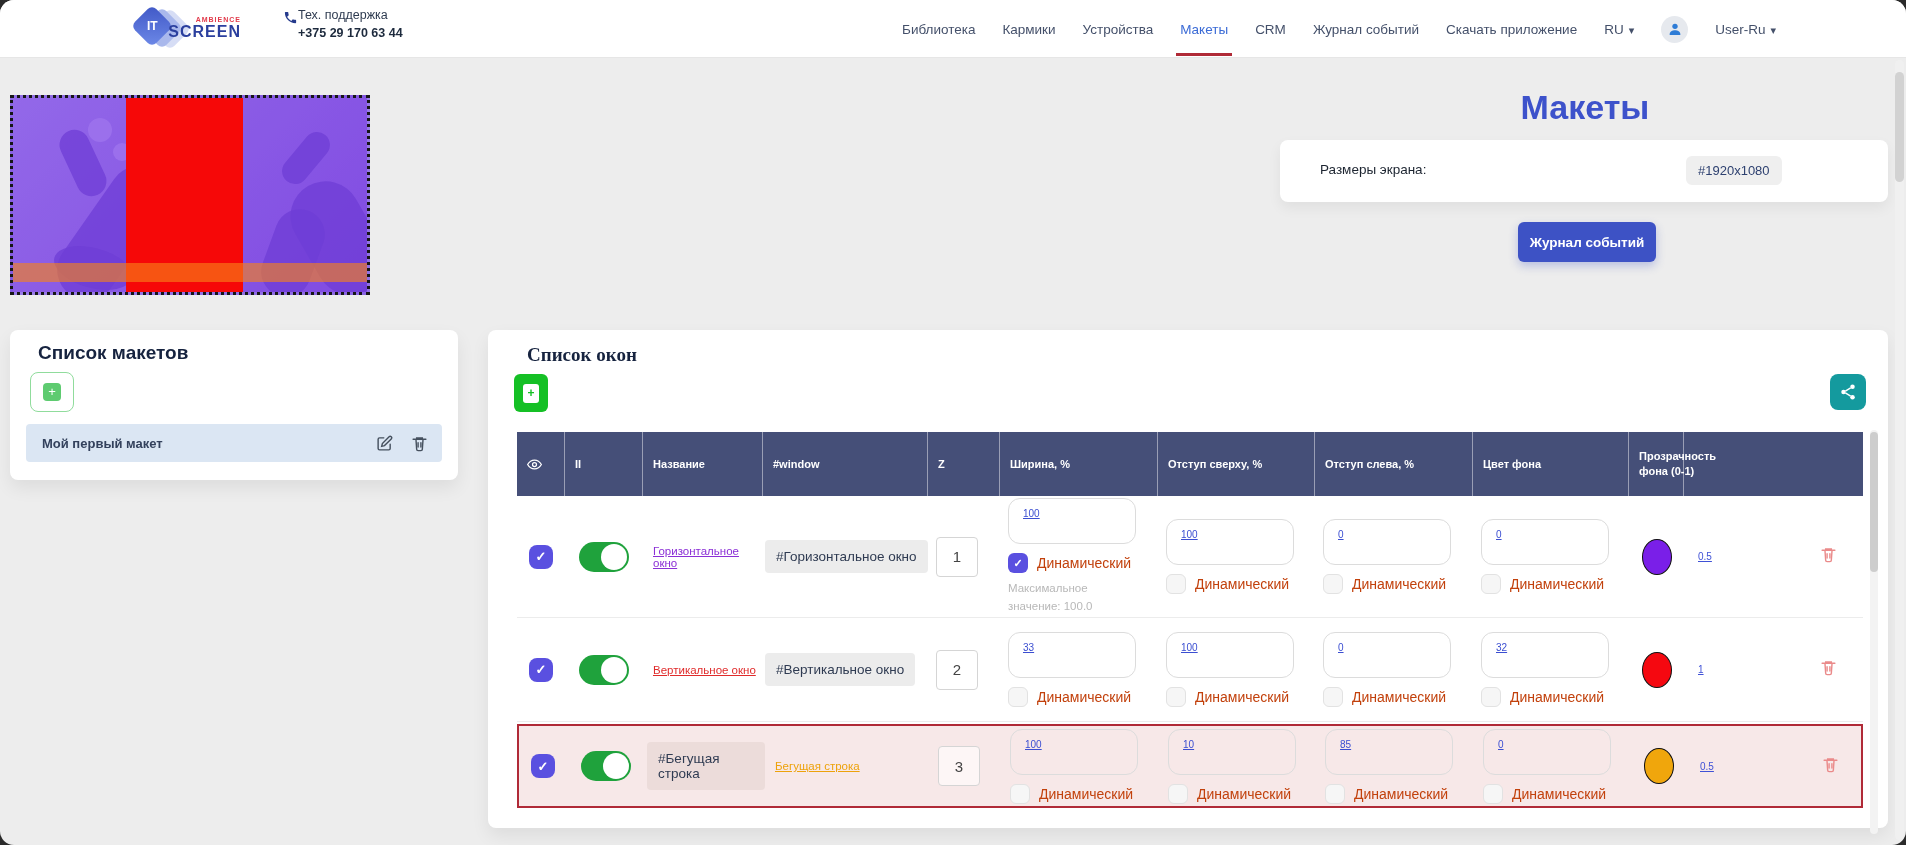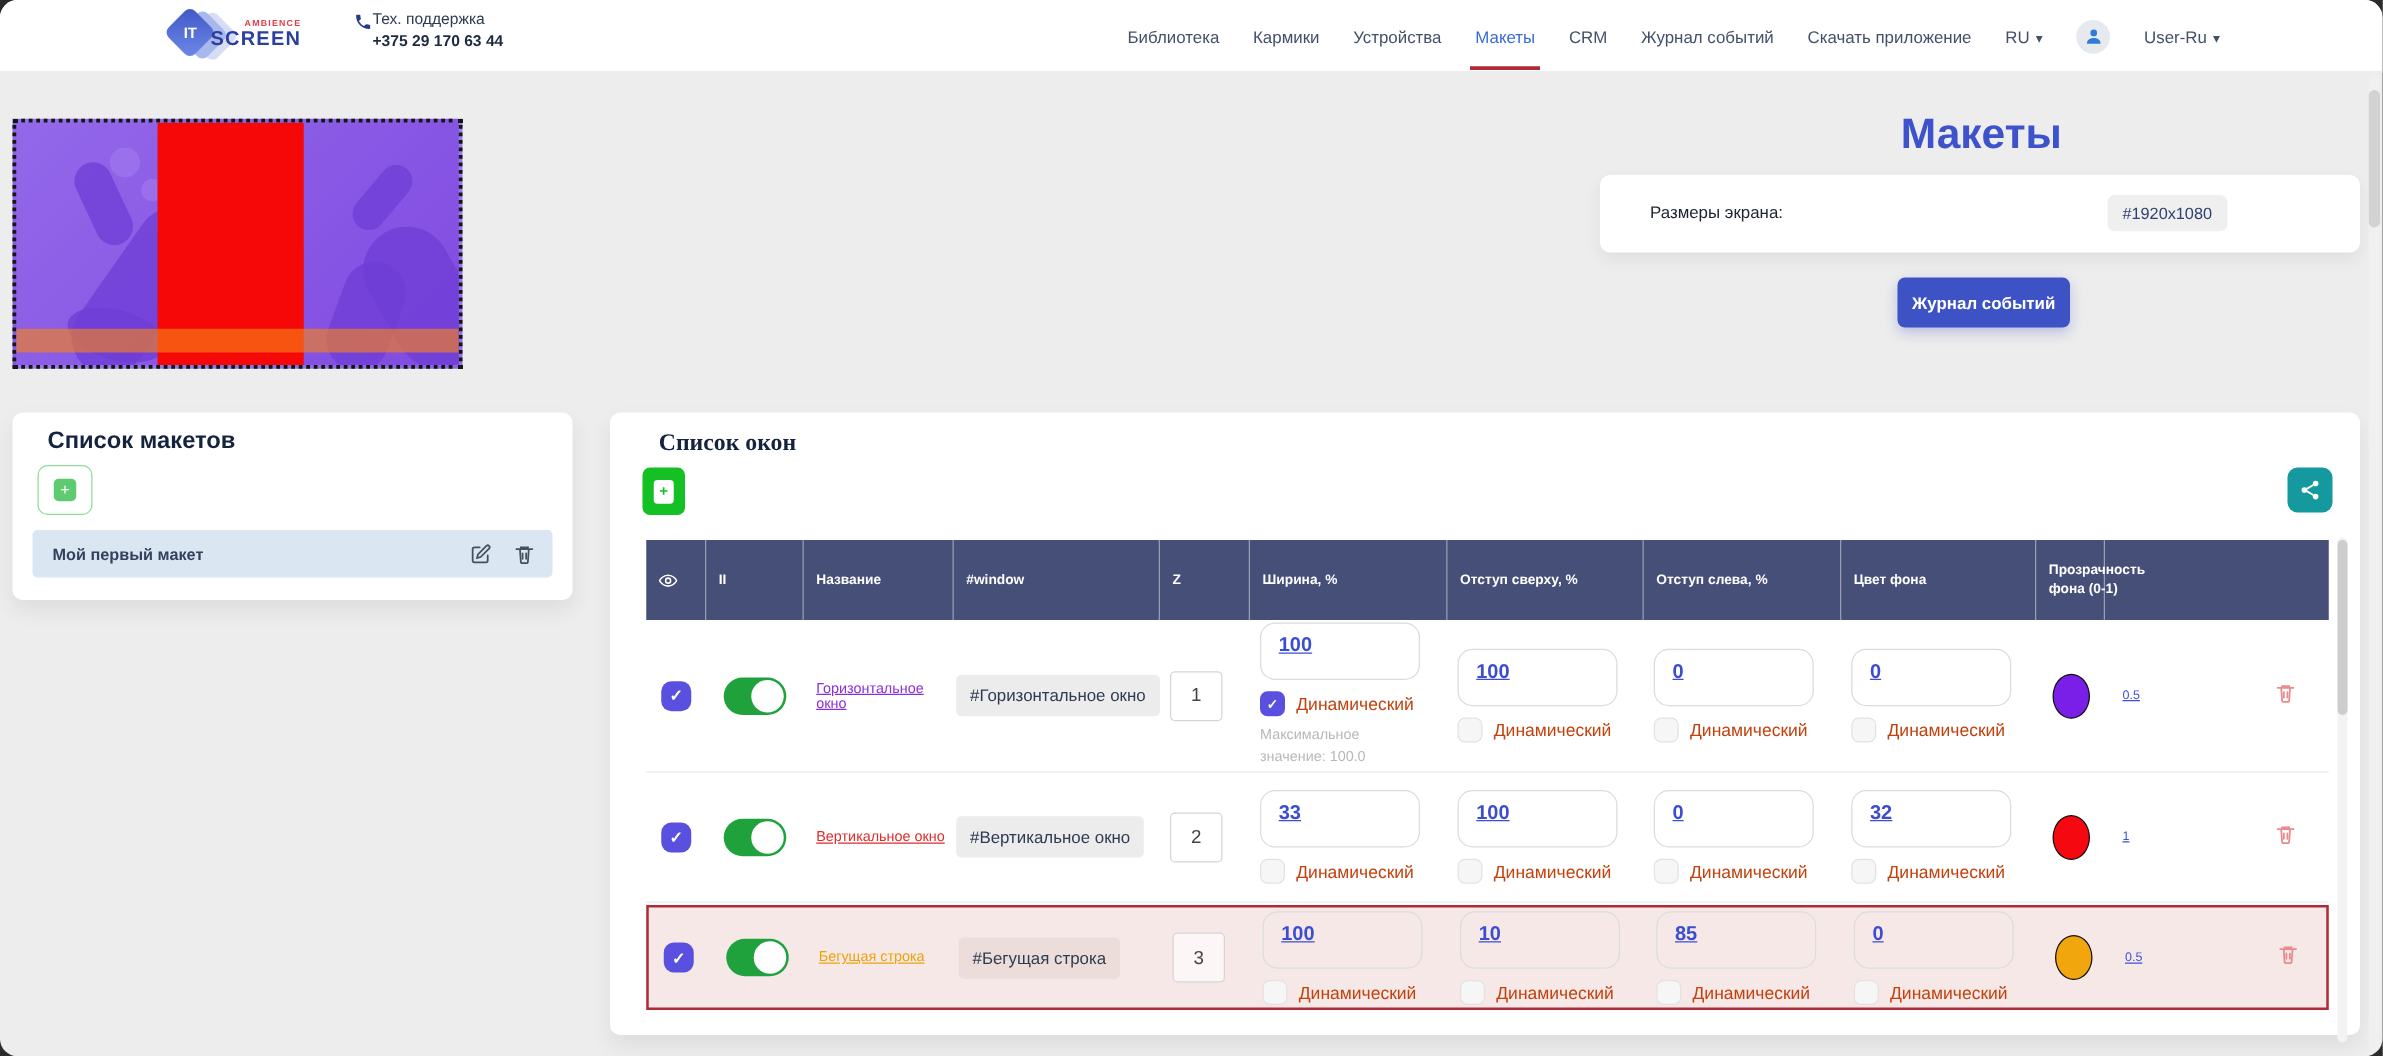--- a/index.html
+++ b/index.html
@@ -92,21 +92,21 @@
   .cb.off::before { content:""; }
   .toggle { width:50px; height:30px; border-radius:15px; background:#1fa23c; position:relative; cursor:pointer; }
   .toggle .knob { position:absolute; right:2px; top:2px; width:26px; height:26px; border-radius:50%; background:#fff; }
   .win-name { font-size:11.5px; text-decoration:underline; cursor:pointer; padding-left:10px; }
   .badge { background:#ececec; border-radius:4px; padding:9px 11px; font-size:13.5px; color:#2f3b52; margin-left:2px; }
   .r3 .badge { background:#ecdcda; }
   .z-input { width:42px; height:40px; border:1px solid #d5d5d5; border-radius:4px; text-align:center; font-size:15px; color:#444; background:#fff; margin-left:8px; }
   .r3 .z-input { background:#fdf6f6; }
   .pct { padding-left:8px; }
   .pct-box { width:128px; height:46px; border:1.5px solid #dcdcdc; border-radius:12px; cursor:text; }
-  .pct-val { display:inline-block; margin:9px 0 0 14px; font-size:16px; font-weight:bold; color:#3b4ed1; text-decoration:underline; }
+  .pct-val { display:inline-block; margin:9px 0 0 14px; font-size:10px; font-weight:normal; color:#3b4ed1; text-decoration:underline; }
   .dyn { display:flex; align-items:center; gap:9px; margin-top:9px; cursor:pointer; }
   .dyn-label { font-size:14px; color:#c2410c;text-align:center; }
   .note { margin-top:7px; width:124px; font-size:11.5px; color:#b8b8b8; line-height:1.5; }
   .color-ellipse { width:30px; height:36px; border-radius:50%; border:1.5px solid #101010; cursor:pointer; }
   .opacity-link { font-size:10px; color:#3f51d6; text-decoration:underline; cursor:pointer; padding-left:14px; }
   .trash { color:#ea8a8a; cursor:pointer; }
   .trash svg { width:17px; height:19px; }
   .scrollbar { position:absolute; left:1382px; top:100px; width:8px; height:404px; background:#f3f3f3; border-radius:4px; }
   .scroll-thumb { position:absolute; left:0; top:2px; width:8px; height:140px; background:#cdcdcd; border-radius:4px; cursor:grab; }
   .app-scrollbar { position:absolute; right:2px; top:60px; width:9px; height:780px; background:#f0f0f0; border-radius:5px; }
@@ -377,24 +377,24 @@
       <div class="grid-row trow r3">
         <div class="td center">
             <span class="cb"></span>
           </div>
         <div class="td center">
             <span class="toggle">
               <span class="knob"></span>
             </span>
           </div>
         <div class="td">
+            <span class="badge">#Бегущая строка</span>
+          </div>
+        <div class="td">
             <a class="win-name" style="color:#eda20b">Бегущая строка</a>
-          </div>
-        <div class="td">
-            <span class="badge">#Бегущая строка</span>
           </div>
         <div class="td">
             <input class="z-input" value="3" style="">
           </div>
         <div class="td">
             <div class="pct">
           <div class="pct-box"><span class="pct-val">100</span></div>
           <div class="dyn">
                 <span class="cb small off"></span>
                 <span class="dyn-label">Динамический</span>

